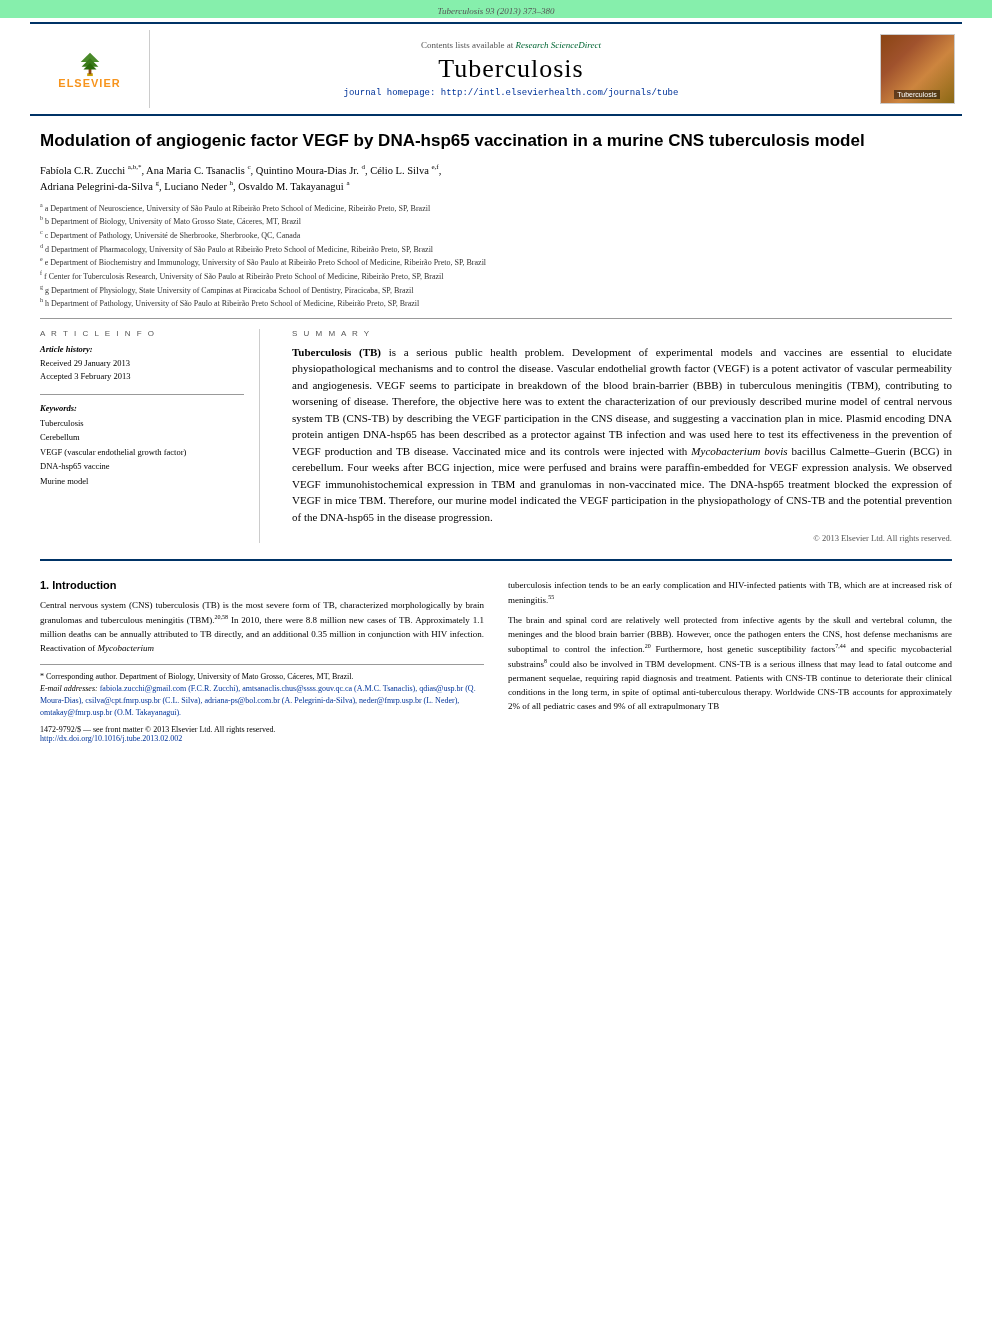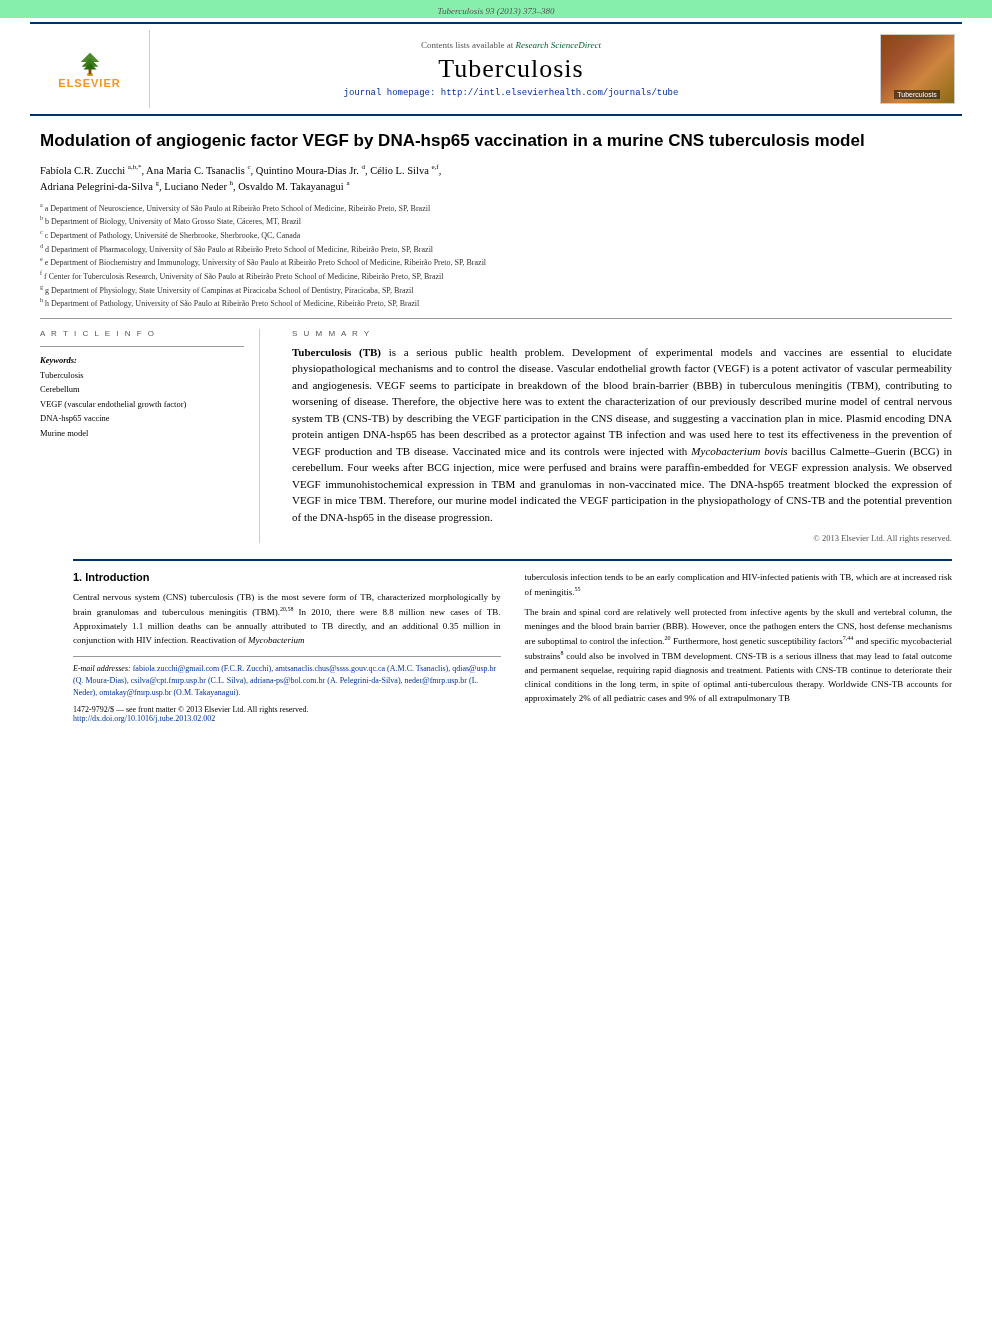--- a/index.html
+++ b/index.html
@@ -261,22 +261,21 @@
       font-size: 8.5px;
       color: #555;
       text-align: right;
       margin-top: 6px;
     }
 
     
     .body-section {
       margin-top: 16px;
       border-top: 2px solid #003366;
-      padding-top: 10px;
-      margin-left: 33px;
+      padding-top: 18px;
     }
 
     .body-two-col {
       display: flex;
       gap: 24px;
     }
 
     .body-col {
       flex: 1;
     }
@@ -406,20 +405,25 @@
       <span class="affil-line"><sup class="affil-sup">h</sup> <span>h Department of Pathology, University of São Paulo at Ribeirão Preto School of Medicine, Ribeirão Preto, SP, Brazil</span></span>
     </div>
 
     <hr class="divider-line">
 
     <div class="two-col">
 
       <div class="col-left">
         <div class="section-header">A R T I C L E   I N F O</div>
 
+        <div class="article-info-section">
+          <div class="info-label">Article history:</div>
+          <div class="info-date">Received 29 January 2013</div>
+          <div class="info-date">Accepted 3 February 2013</div>
+        </div>
 
         <hr class="divider-line">
 
         <div class="keywords-section">
           <div class="info-label">Keywords:</div>
           <div class="keyword-list">
             <div>Tuberculosis</div>
             <div>Cerebellum</div>
             <div>VEGF (vascular endothelial growth factor)</div>
             <div>DNA-hsp65 vaccine</div>
@@ -441,20 +445,23 @@
       <div class="body-two-col">
 
         <div class="body-col">
           <div class="section-title">1. Introduction</div>
           <p class="body-text">
             Central nervous system (CNS) tuberculosis (TB) is the most severe form of TB, characterized morphologically by brain granulomas and tuberculous meningitis (TBM).<sup>20,58</sup> In 2010, there were 8.8 million new cases of TB. Approximately 1.1 million deaths can be annually attributed to TB directly, and an additional 0.35 million in conjunction with HIV infection. Reactivation of <i>Mycobacterium</i>
           </p>
 
           <div class="footnotes">
             <div class="footnote-star">
+              <span>* Corresponding author. Department of Biology, University of Mato Grosso, Cáceres, MT, Brazil.</span>
+            </div>
+            <div class="footnote-star">
               <i>E-mail addresses:</i> <span class="footnote-link" style="display:inline;">fabiola.zucchi@gmail.com (F.C.R. Zucchi), amtsanaclis.chus@ssss.gouv.qc.ca (A.M.C. Tsanaclis), qdias@usp.br (Q. Moura-Dias), csilva@cpt.fmrp.usp.br (C.L. Silva), adriana-ps@bol.com.br (A. Pelegrini-da-Silva), neder@fmrp.usp.br (L. Neder), omtakay@fmrp.usp.br (O.M. Takayanagui).</span>
             </div>
             <span class="footnote-issn">1472-9792/$ — see front matter © 2013 Elsevier Ltd. All rights reserved.</span>
             <span class="footnote-doi">http://dx.doi.org/10.1016/j.tube.2013.02.002</span>
           </div>
         </div>
 
         <div class="body-col">
           <p class="body-text">
             tuberculosis infection tends to be an early complication and HIV-infected patients with TB, which are at increased risk of meningitis.<sup>55</sup>

